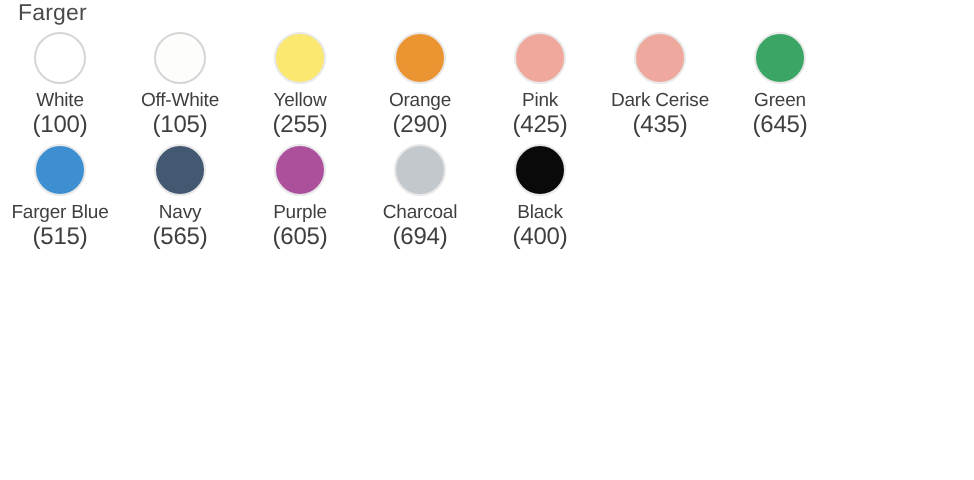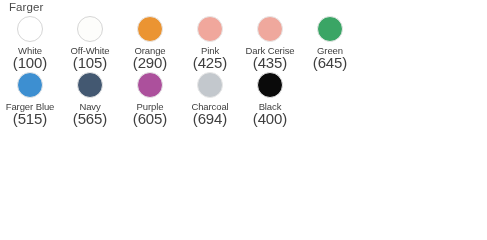--- a/index.html
+++ b/index.html
@@ -63,21 +63,21 @@
   }
   .swatch-name {
     font-size: 9.5px;
     line-height: 11.5px;
     text-align: center;
     color: #3f3f3f;
     white-space: nowrap;
     letter-spacing: -0.1px;
   }
   .swatch-code {
-    font-size: 15px;
+    font-size: 12px;
     line-height: 11.5px;
     text-align: center;
     color: #3f3f3f;
     white-space: nowrap;
     letter-spacing: -0.1px;
   }
   .row-gap-spacer {
     height: 4px;
   }
 </style>
@@ -97,20 +97,25 @@
         <div class="swatch-name">White</div>
         <div class="swatch-code">(100)</div>
       </div>
 
       <div class="swatch-cell">
         <div class="swatch-dot" style="background:#fdfdfb;border:1px solid #d6d6d6;"></div>
         <div class="swatch-name">Off-White</div>
         <div class="swatch-code">(105)</div>
       </div>
 
+      <div class="swatch-cell">
+        <div class="swatch-dot" style="background:#fbe870;border:1px solid #e8e8e8;"></div>
+        <div class="swatch-name">Yellow</div>
+        <div class="swatch-code">(255)</div>
+      </div>
 
       <div class="swatch-cell">
         <div class="swatch-dot" style="background:#eb9432;border:1px solid #e8e8e8;"></div>
         <div class="swatch-name">Orange</div>
         <div class="swatch-code">(290)</div>
       </div>
 
       <div class="swatch-cell">
         <div class="swatch-dot" style="background:#f0a79c;border:1px solid #e8e8e8;"></div>
         <div class="swatch-name">Pink</div>

